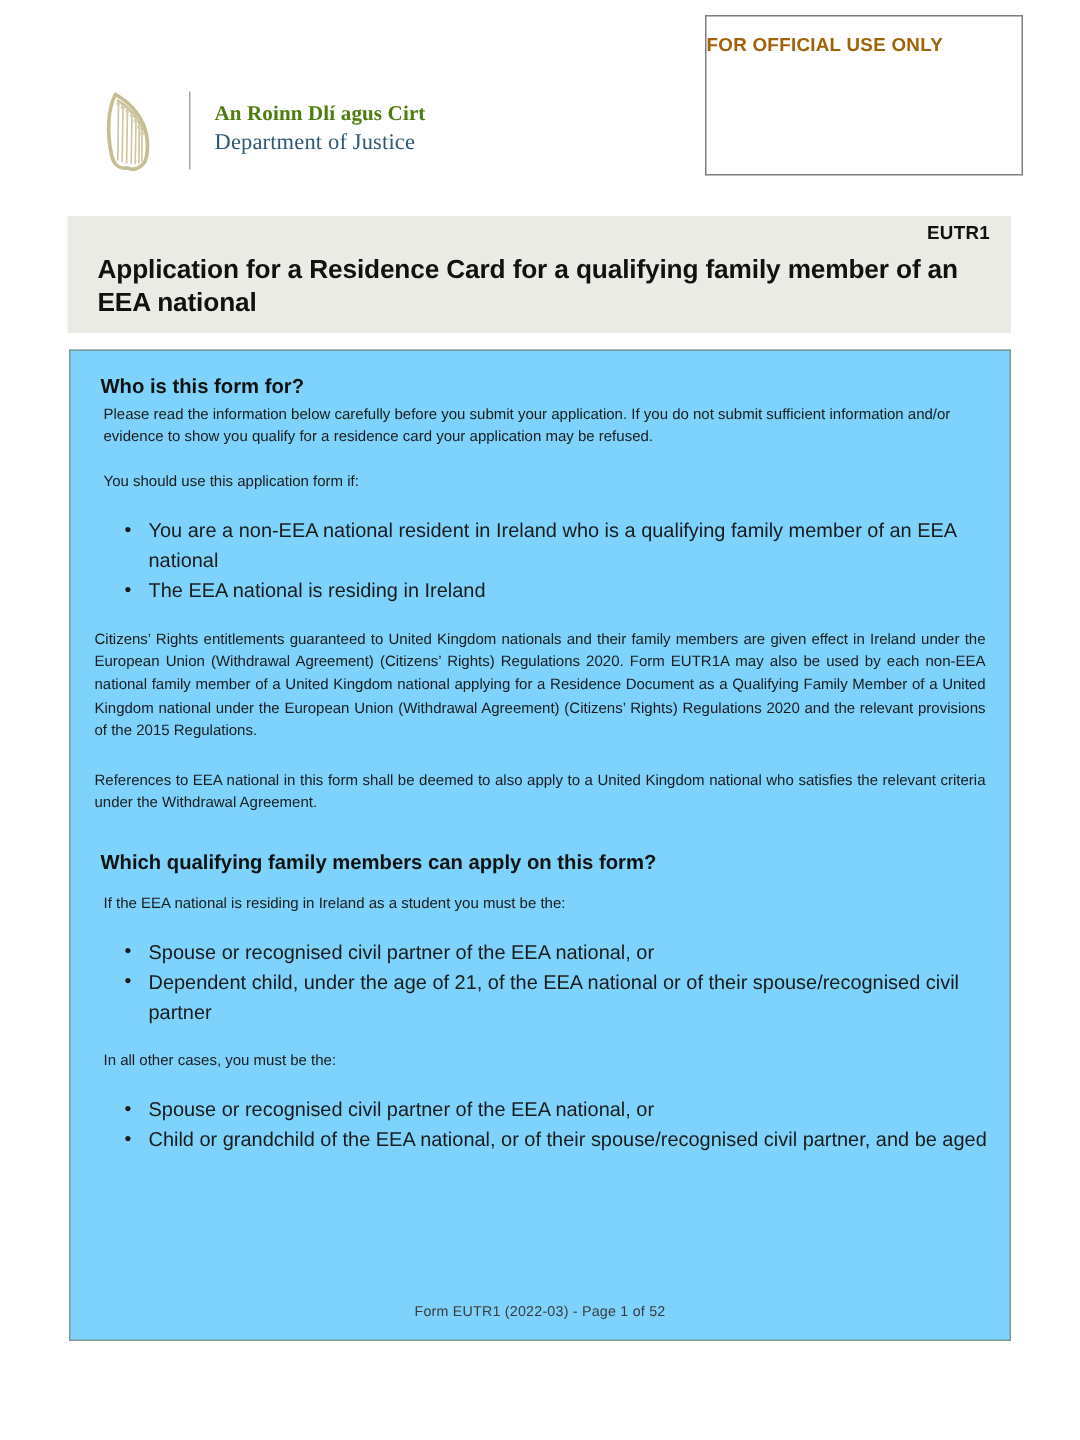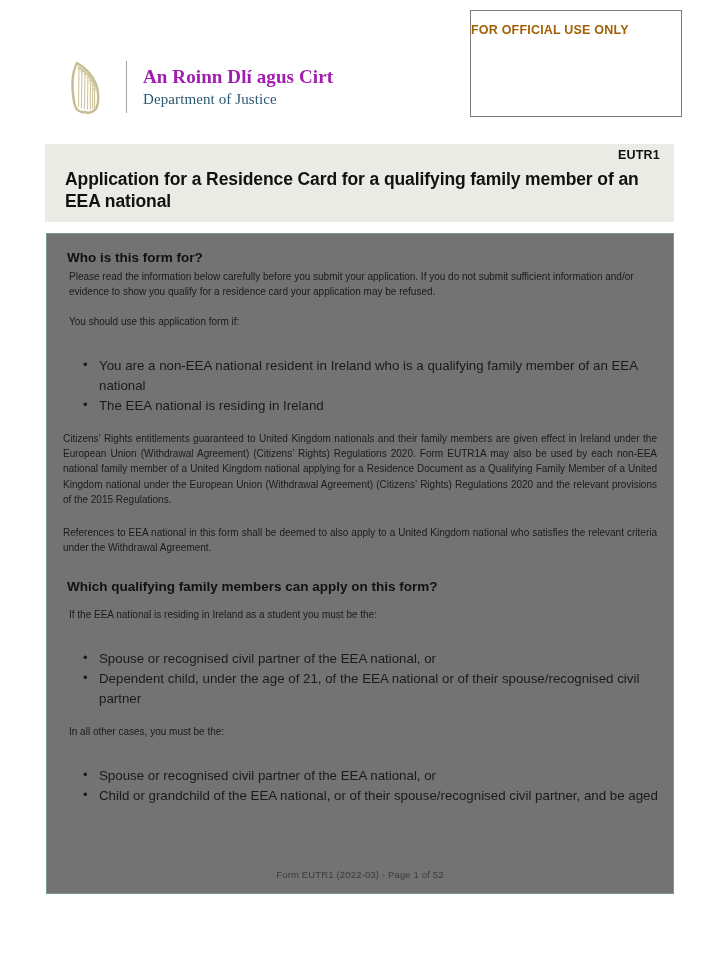--- a/index.html
+++ b/index.html
@@ -61,23 +61,23 @@
     height: 52px;
     background: #9aa6ac;
     margin: 0 16px 0 22px;
     flex: 0 0 auto;
   }
   .logo-text {
     line-height: 1.28;
   }
   .logo-text .ga {
     font-family: "Liberation Serif", serif;
-    font-size: 19px;
-    font-weight: bold;
-    color: #a21caf;
+    font-size: 14px;
+    font-weight: bold;
+    color: #4d7c0f;
     letter-spacing: 0.1px;
     white-space: nowrap;
   }
   .logo-text .en {
     font-family: "Liberation Serif", serif;
     font-size: 15px;
     font-weight: normal;
     color: #2c5873;
     letter-spacing: 0.1px;
     white-space: nowrap;
@@ -114,21 +114,21 @@
 
   
   .content-box {
     position: absolute;
     left: 46px;
     top: 233px;
     width: 628px;
     height: 661px;
     border: 1.5px solid #7b9a96;
     box-sizing: border-box;
-    background: #737373;
+    background: #7dd3fc;
     padding: 10px 14px 0 14px;
     overflow: hidden;
   }
 
   .h-strong {
     font-size: 13.5px;
     font-weight: bold;
     color: #111;
     margin: 4px 0 1px 6px;
     line-height: 1.45;
@@ -145,21 +145,21 @@
   .para.justify {
     text-align: justify;
     margin-left: 2px;
     margin-right: 2px;
   }
   .spacer-sm { height: 9px; }
   .spacer-md { height: 15px; }
   .spacer-lg { height: 18px; }
 
   ul.bullets {
-    margin: 12px 0 0 0;
+    margin: 0 0 0 0;
     padding-left: 38px;
     list-style: none;
   }
   ul.bullets li {
     font-size: 13.3px;
     line-height: 1.5;
     color: #1a1a1a;
     position: relative;
     padding-left: 0;
     margin-bottom: 0px;

